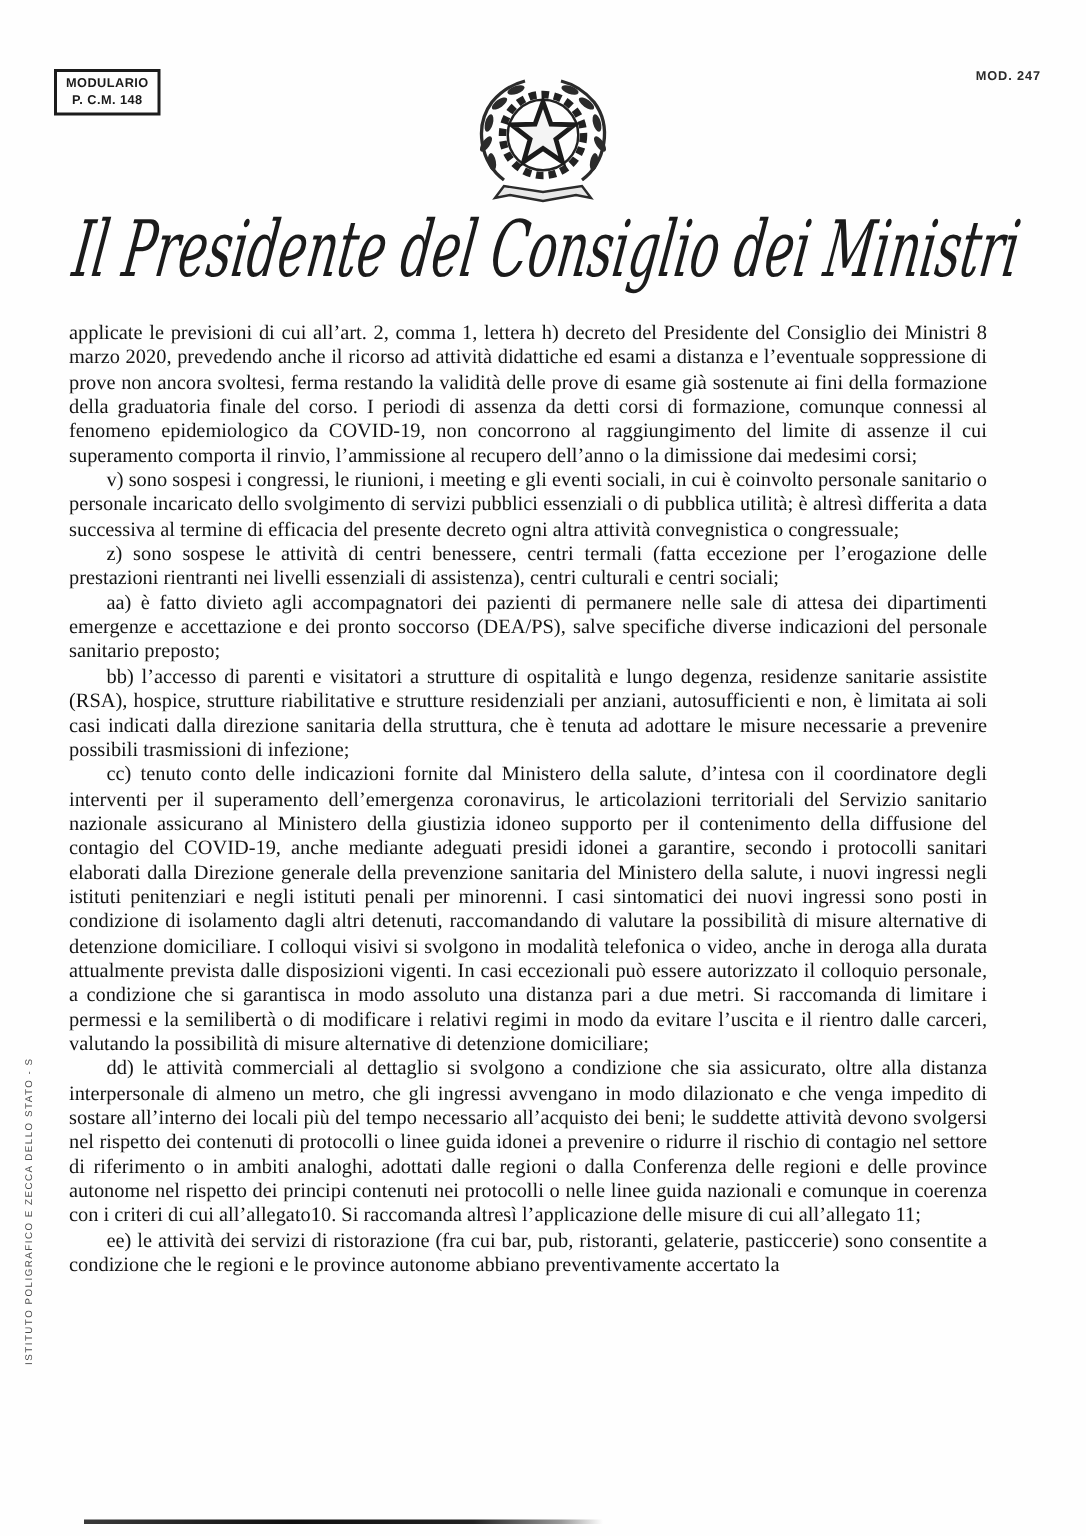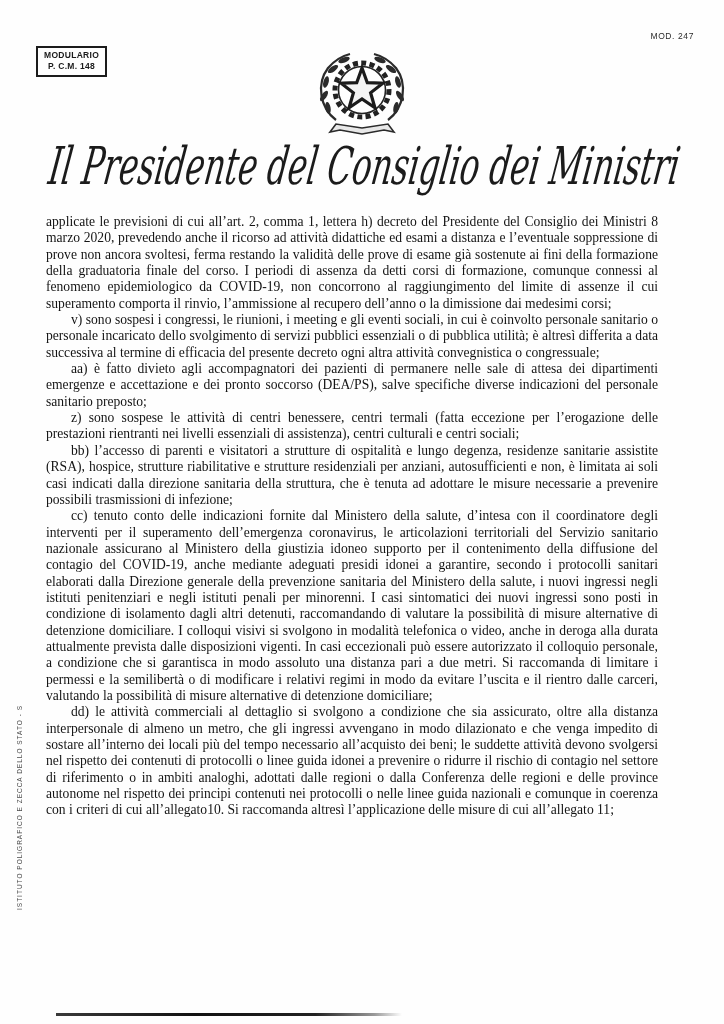--- a/index.html
+++ b/index.html
@@ -16,23 +16,23 @@
   .modulario{
     position:absolute;left:36px;top:46px;
     border:2px solid #1c1c1c;
     padding:2px 6px 3px 6px;
     font-family:"Liberation Sans", sans-serif;
     font-weight:bold;font-size:8.5px;line-height:11px;
     text-align:center;letter-spacing:.3px;color:#1a1a1a;
   }
   
   .mod-number{
-    position:absolute;right:30px;top:31px;
+    position:absolute;right:30px;top:45px;
     font-family:"Liberation Sans", sans-serif;
-    font-weight:normal;font-size:8.5px;letter-spacing:.6px;color:#2a2a2a;
+    font-weight:bold;font-size:8.5px;letter-spacing:.6px;color:#2a2a2a;
   }
   
   .emblem{
     position:absolute;left:50%;top:52px;transform:translateX(-50%);
   }
   
   .title-script{
     position:absolute;left:0;top:118px;width:724px;height:96px;
     text-align:center;
   }
@@ -109,24 +109,25 @@
 
   <div class="title-script">
     <svg width="700" height="96" viewBox="0 0 700 96">
       <text x="350" y="66" text-anchor="middle" textLength="630" lengthAdjust="spacingAndGlyphs" transform="skewX(-8)" transform-origin="350 66">Il Presidente del Consiglio dei Ministri</text>
     </svg>
   </div>
 
   <div class="body-text">
     <p>applicate le previsioni di cui all’art. 2, comma 1, lettera h) decreto del Presidente del Consiglio dei Ministri 8 marzo 2020, prevedendo anche il ricorso ad attività didattiche ed esami a distanza e l’eventuale soppressione di prove non ancora svoltesi, ferma restando la validità delle prove di esame già sostenute ai fini della formazione della graduatoria finale del corso. I periodi di assenza da detti corsi di formazione, comunque connessi al fenomeno epidemiologico da COVID-19, non concorrono al raggiungimento del limite di assenze il cui superamento comporta il rinvio, l’ammissione al recupero dell’anno o la dimissione dai medesimi corsi;</p>
     <p class="indent">v) sono sospesi i congressi, le riunioni, i meeting e gli eventi sociali, in cui è coinvolto personale sanitario o personale incaricato dello svolgimento di servizi pubblici essenziali o di pubblica utilità; è altresì differita a data successiva al termine di efficacia del presente decreto ogni altra attività convegnistica o congressuale;</p>
+    <p class="indent">z) sono sospese le attività di centri benessere, centri termali (fatta eccezione per l’erogazione delle prestazioni rientranti nei livelli essenziali di assistenza), centri culturali e centri sociali;</p>
     <p class="indent">aa) è fatto divieto agli accompagnatori dei pazienti di permanere nelle sale di attesa dei dipartimenti emergenze e accettazione e dei pronto soccorso (DEA/PS), salve specifiche diverse indicazioni del personale sanitario preposto;</p>
-    <p class="indent">z) sono sospese le attività di centri benessere, centri termali (fatta eccezione per l’erogazione delle prestazioni rientranti nei livelli essenziali di assistenza), centri culturali e centri sociali;</p>
     <p class="indent">bb) l’accesso di parenti e visitatori a strutture di ospitalità e lungo degenza, residenze sanitarie assistite (RSA), hospice, strutture riabilitative e strutture residenziali per anziani, autosufficienti e non, è limitata ai soli casi indicati dalla direzione sanitaria della struttura, che è tenuta ad adottare le misure necessarie a prevenire possibili trasmissioni di infezione;</p>
     <p class="indent">cc) tenuto conto delle indicazioni fornite dal Ministero della salute, d’intesa con il coordinatore degli interventi per il superamento dell’emergenza coronavirus, le articolazioni territoriali del Servizio sanitario nazionale assicurano al Ministero della giustizia idoneo supporto per il contenimento della diffusione del contagio del COVID-19, anche mediante adeguati presidi idonei a garantire, secondo i protocolli sanitari elaborati dalla Direzione generale della prevenzione sanitaria del Ministero della salute, i nuovi ingressi negli istituti penitenziari e negli istituti penali per minorenni. I casi sintomatici dei nuovi ingressi sono posti in condizione di isolamento dagli altri detenuti, raccomandando di valutare la possibilità di misure alternative di detenzione domiciliare. I colloqui visivi si svolgono in modalità telefonica o video, anche in deroga alla durata attualmente prevista dalle disposizioni vigenti. In casi eccezionali può essere autorizzato il colloquio personale, a condizione che si garantisca in modo assoluto una distanza pari a due metri. Si raccomanda di limitare i permessi e la semilibertà o di modificare i relativi regimi in modo da evitare l’uscita e il rientro dalle carceri, valutando la possibilità di misure alternative di detenzione domiciliare;</p>
     <p class="indent">dd) le attività commerciali al dettaglio si svolgono a condizione che sia assicurato, oltre alla distanza interpersonale di almeno un metro, che gli ingressi avvengano in modo dilazionato e che venga impedito di sostare all’interno dei locali più del tempo necessario all’acquisto dei beni; le suddette attività devono svolgersi nel rispetto dei contenuti di protocolli o linee guida idonei a prevenire o ridurre il rischio di contagio nel settore di riferimento o in ambiti analoghi, adottati dalle regioni o dalla Conferenza delle regioni e delle province autonome nel rispetto dei principi contenuti nei protocolli o nelle linee guida nazionali e comunque in coerenza con i criteri di cui all’allegato10. Si raccomanda altresì l’applicazione delle misure di cui all’allegato 11;</p>
+    <p class="indent">ee) le attività dei servizi di ristorazione (fra cui bar, pub, ristoranti, gelaterie, pasticcerie) sono consentite a condizione che le regioni e le province autonome abbiano preventivamente accertato la</p>
   </div>
 
   <div class="side-imprint">ISTITUTO POLIGRAFICO E ZECCA DELLO STATO - S</div>
 
   <div class="scan-line"></div>
 
 </div>
 
 </body></html>

